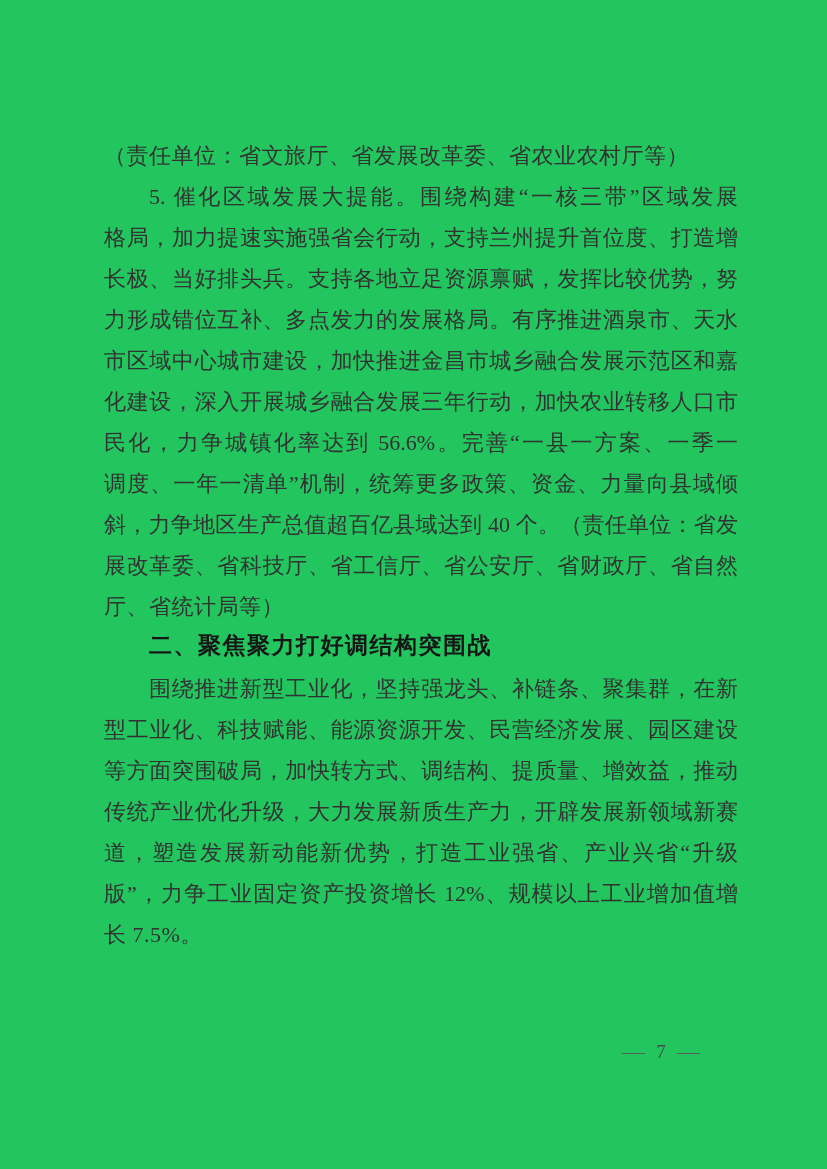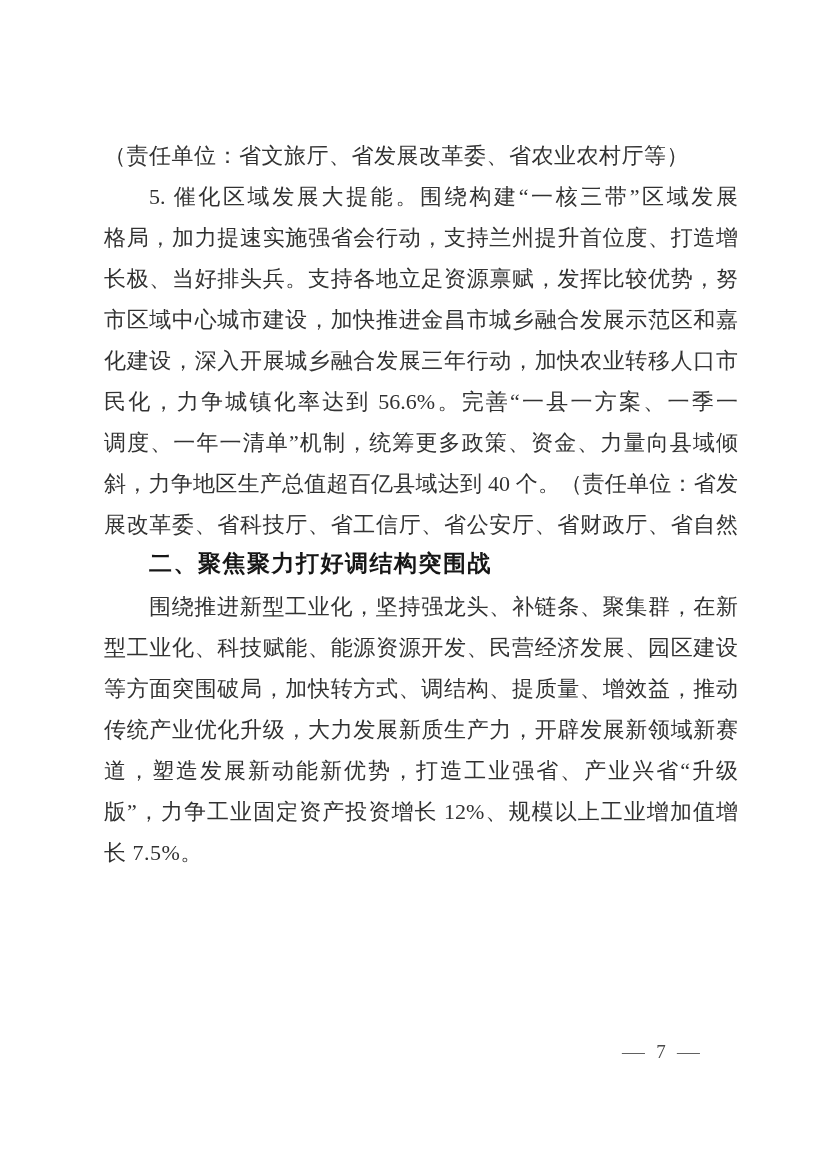--- a/index.html
+++ b/index.html
@@ -4,21 +4,21 @@
 <style>
   html, body {
     margin: 0;
     padding: 0;
     background: #e8e8e8;
   }
   .page {
     position: relative;
     width: 827px;
     height: 1169px;
-    background: #ffffff;
+    background: #22c55e;
     margin: 0 auto;
     overflow: hidden;
     font-family: "Liberation Serif", "DejaVu Serif", serif;
   }
   .textblock {
     position: absolute;
     left: 104px;
     top: 135px;
     width: 634px;
   }
@@ -67,26 +67,28 @@
 </style>
 </head>
 <body>
 
 <div class="page">
   <div class="textblock">
     <div class="line">（责任单位：省文旅厅、省发展改革委、省农业农村厅等）</div>
     <div class="line just indent">5. 催化区域发展大提能。围绕构建“一核三带”区域发展</div>
     <div class="line just">格局，加力提速实施强省会行动，支持兰州提升首位度、打造增</div>
     <div class="line just">长极、当好排头兵。支持各地立足资源禀赋，发挥比较优势，努</div>
+    <div class="line just">力形成错位互补、多点发力的发展格局。有序推进酒泉市、天水</div>
     <div class="line just">市区域中心城市建设，加快推进金昌市城乡融合发展示范区和嘉</div>
     <div class="line just">化建设，深入开展城乡融合发展三年行动，加快农业转移人口市</div>
     <div class="line just">民化，力争城镇化率达到 56.6%。完善“一县一方案、一季一</div>
     <div class="line just">调度、一年一清单”机制，统筹更多政策、资金、力量向县域倾</div>
     <div class="line just">斜，力争地区生产总值超百亿县域达到 40 个。（责任单位：省发</div>
     <div class="line just">展改革委、省科技厅、省工信厅、省公安厅、省财政厅、省自然</div>
+    <div class="line">厅、省统计局等）</div>
     <div class="line heading indent">二、聚焦聚力打好调结构突围战</div>
     <div class="line just indent">围绕推进新型工业化，坚持强龙头、补链条、聚集群，在新</div>
     <div class="line just">型工业化、科技赋能、能源资源开发、民营经济发展、园区建设</div>
     <div class="line just">等方面突围破局，加快转方式、调结构、提质量、增效益，推动</div>
     <div class="line just">传统产业优化升级，大力发展新质生产力，开辟发展新领域新赛</div>
     <div class="line just">道，塑造发展新动能新优势，打造工业强省、产业兴省“升级</div>
     <div class="line just">版”，力争工业固定资产投资增长 12%、规模以上工业增加值增</div>
     <div class="line">长 7.5%。</div>
   </div>
 

